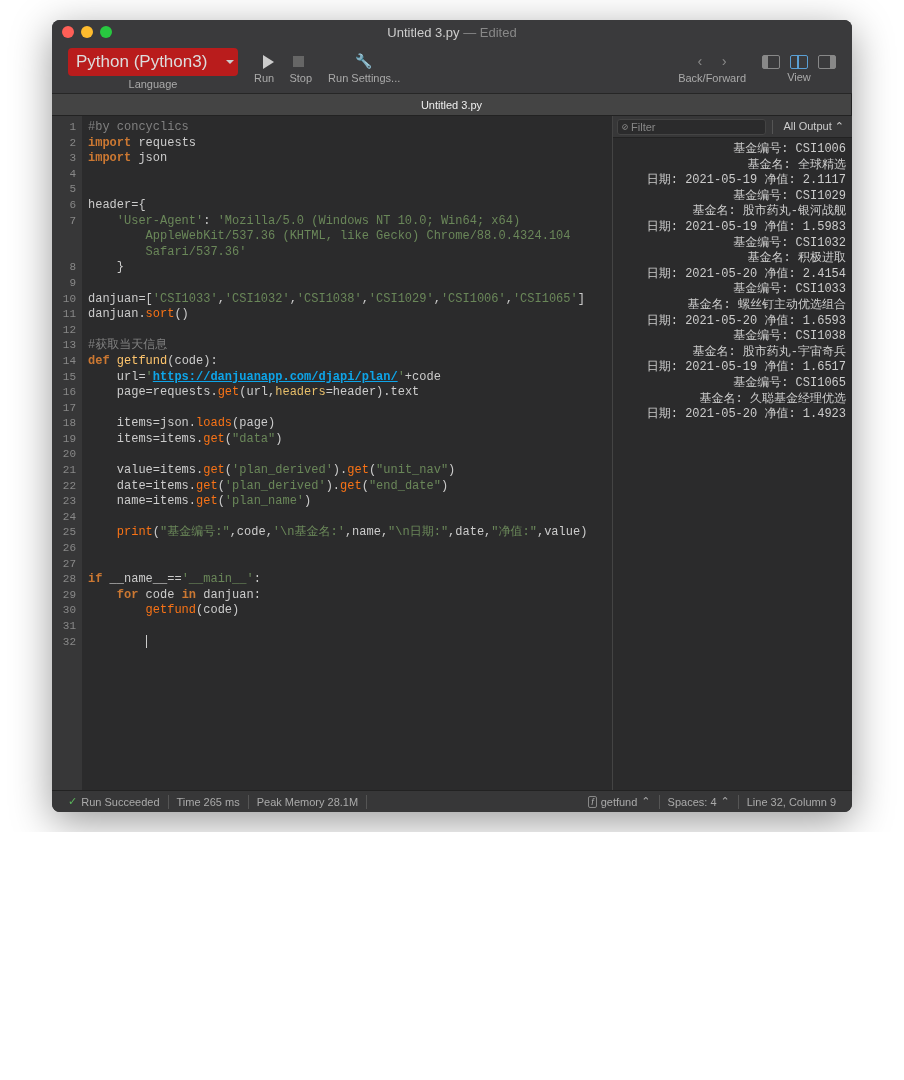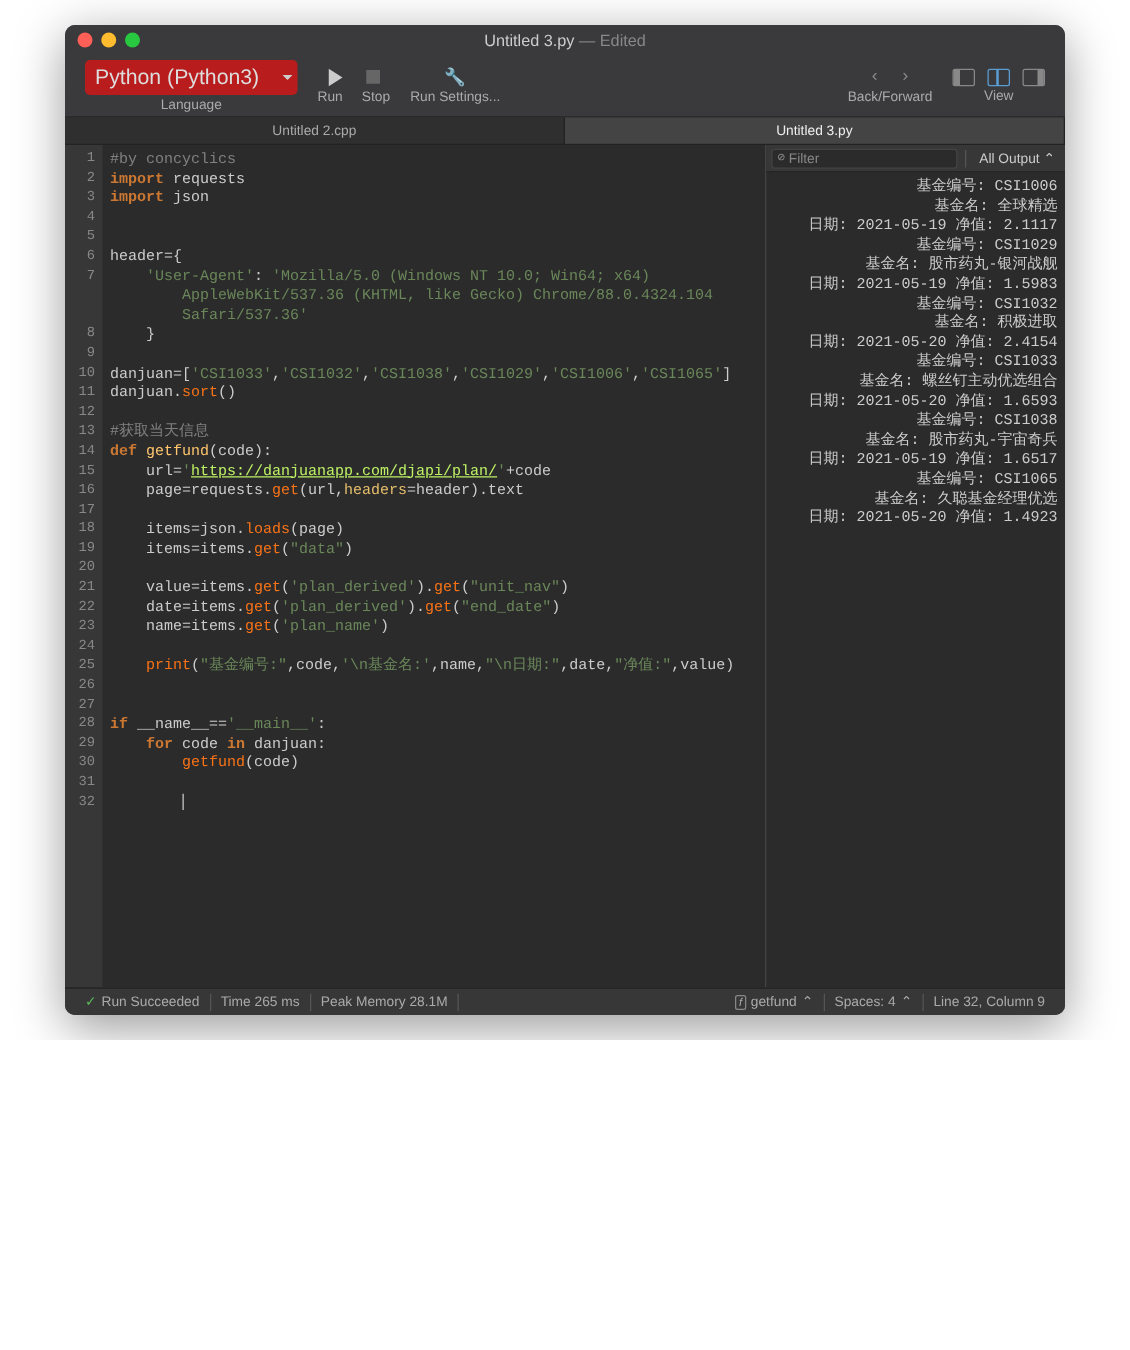--- a/index.html
+++ b/index.html
@@ -39,21 +39,21 @@
 .main { flex: 1; display: flex; overflow: hidden; }
 .editor { flex: 1; display: flex; overflow: hidden; background: #2b2b2c; }
 .gutter { width: 30px; background: #373738; text-align: right; padding: 4px 6px 4px 0; color: #888; font-size: 11px; line-height: 15.6px; }
 .code { flex: 1; padding: 4px 6px; font-size: 12px; line-height: 15.6px; color: #ccc; white-space: pre; overflow: hidden; }
 .c-comment { color: #808080; }
 .c-key { color: #cc7832; font-weight: bold; }
 .c-str { color: #6a8759; }
 .c-fn { color: #f97316; }
 .c-def { color: #ffc66d; }
 .c-param { color: #e8bf6a; }
-.c-url { color: #bef264; text-decoration: underline; }
+.c-url { color: #0ea5e9; text-decoration: underline; font-weight: bold; }
 .cursor { display: inline-block; width: 1px; height: 13px; background: #ccc; vertical-align: middle; }
 .output-pane { width: 240px; background: #2b2b2c; border-left: 1px solid #444; display: flex; flex-direction: column; }
 .out-bar { height: 22px; background: #373738; display: flex; align-items: center; padding: 0 4px; gap: 6px; border-bottom: 1px solid #222; }
 .filter-box { flex: 1; background: #2b2b2c; border: 1px solid #444; border-radius: 3px; padding: 1px 4px; display: flex; align-items: center; gap: 3px; }
 .filter-ic { color: #888; font-size: 10px; }
 .filter-txt { color: #888; font-size: 11px; font-family: -apple-system, sans-serif; }
 .out-dd { color: #ccc; font-size: 11px; font-family: -apple-system, sans-serif; padding: 0 4px; }
 .out-content { flex: 1; padding: 4px 6px; color: #ccc; font-size: 12px; line-height: 15.6px; white-space: pre-wrap; overflow: hidden; text-align: right; }
 .statusbar { height: 22px; background: #373738; display: flex; align-items: center; padding: 0 8px; color: #aaa; font-size: 11px; border-top: 1px solid #222; font-family: -apple-system, sans-serif; }
 .status-item { padding: 0 8px; border-right: 1px solid #555; height: 14px; display: flex; align-items: center; gap: 4px; }
@@ -112,21 +112,20 @@
       <div class="view-icons">
         <div class="view-ic left"></div>
         <div class="view-ic center active"></div>
         <div class="view-ic right"></div>
       </div>
       <div class="tlabel">View</div>
     </div>
   </div>
 
   <div class="tabs" id="tabs">
-      <div class="tab">Untitled 2.cpp</div>
       <div class="tab active">Untitled 3.py</div>
     </div>
 
   <div class="main">
     <div class="editor">
       <div class="gutter" id="gutter">
           <div>1</div>
           <div>2</div>
           <div>3</div>
           <div>4</div>

